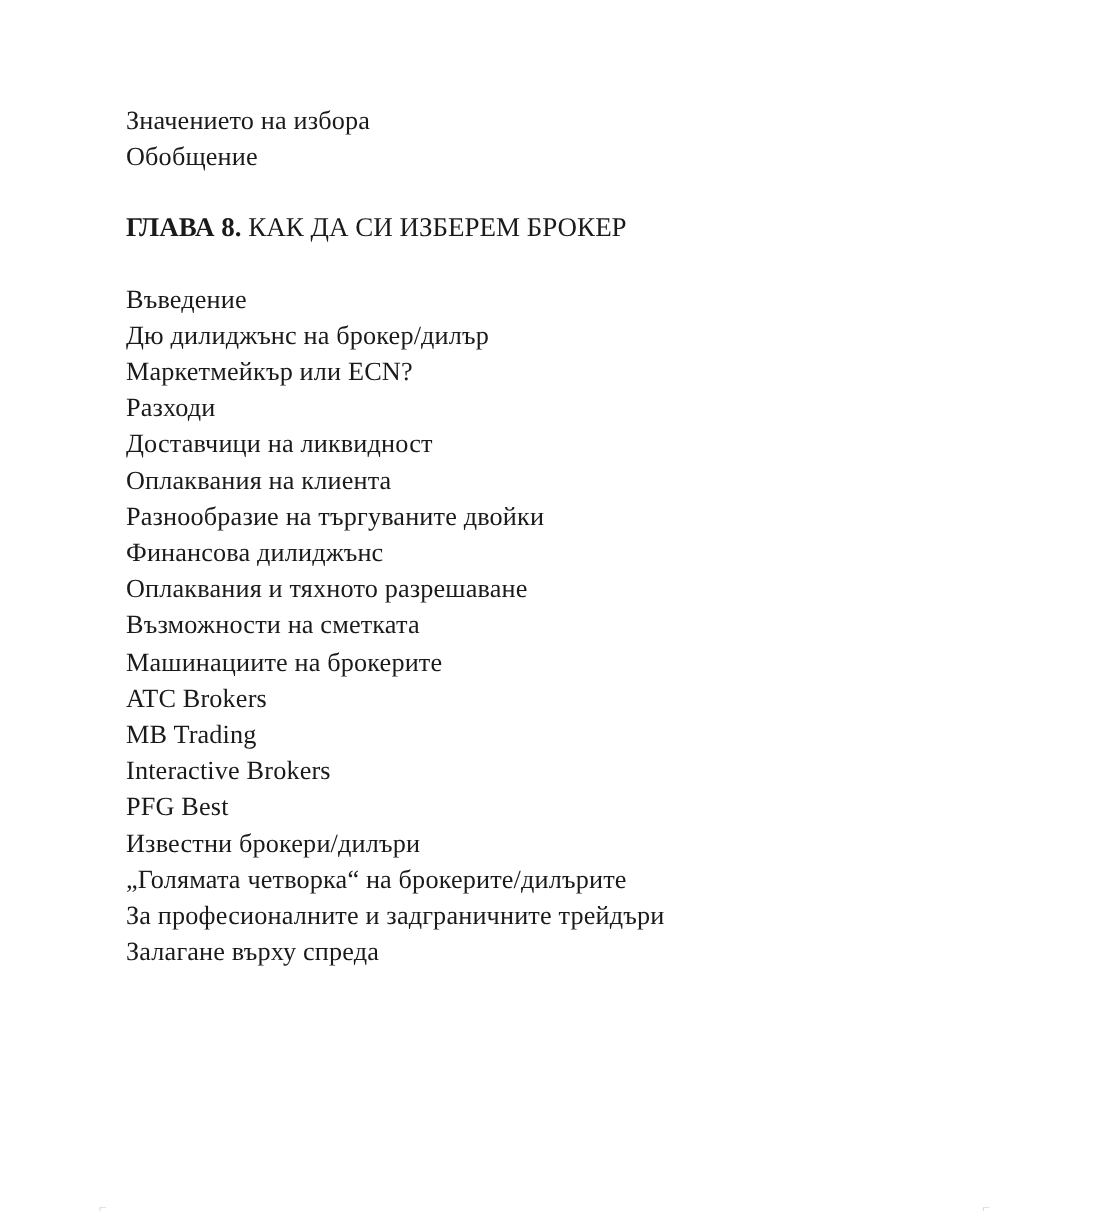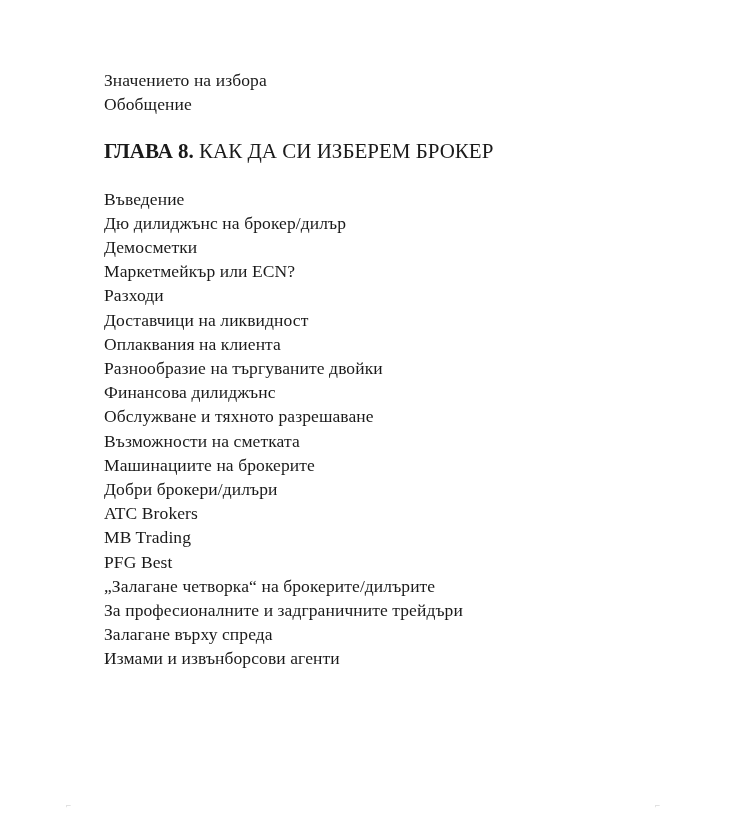--- a/index.html
+++ b/index.html
@@ -18,30 +18,29 @@
     position: relative;
     width: 729px;
     height: 818px;
     box-sizing: border-box;
   }
   .content {
     position: absolute;
     left: 84px;
     top: 68px;
     right: 40px;
-    margin-left: 20px;
   }
   .line {
     font-size: 17.5px;
     line-height: 24.2px;
     letter-spacing: 0.1px;
     white-space: pre;
   }
   .chapter-heading {
-    font-size: 21px;
+    font-size: 18px;
     line-height: 24.2px;
     margin-top: 23px;
     margin-bottom: 23px;
     white-space: pre;
   }
   .chapter-heading .num {
     font-weight: bold;
   }
   .footer-marks {
     position: absolute;
@@ -69,38 +68,37 @@
     <div class="toc-before">
       <div class="line">Значението на избора</div>
       <div class="line">Обобщение</div>
     </div>
 
     <div class="chapter-heading"><span class="num">ГЛАВА 8.</span><span class="title"> КАК ДА СИ ИЗБЕРЕМ БРОКЕР</span></div>
 
     <div class="toc-after">
       <div class="line">Въведение</div>
       <div class="line">Дю дилиджънс на брокер/дилър</div>
-      <div class="line">Демосметки</div>
       <div class="line">Маркетмейкър или ECN?</div>
       <div class="line">Разходи</div>
       <div class="line">Доставчици на ликвидност</div>
       <div class="line">Оплаквания на клиента</div>
       <div class="line">Разнообразие на търгуваните двойки</div>
       <div class="line">Финансова дилиджънс</div>
-      <div class="line">Обслужване и тяхното разрешаване</div>
+      <div class="line">Оплаквания и тяхното разрешаване</div>
       <div class="line">Възможности на сметката</div>
       <div class="line">Машинациите на брокерите</div>
-      <div class="line">Добри брокери/дилъри</div>
       <div class="line">ATC Brokers</div>
       <div class="line">MB Trading</div>
+      <div class="line">Interactive Brokers</div>
       <div class="line">PFG Best</div>
-      <div class="line">„Залагане четворка“ на брокерите/дилърите</div>
+      <div class="line">Известни брокери/дилъри</div>
+      <div class="line">„Голямата четворка“ на брокерите/дилърите</div>
       <div class="line">За професионалните и задграничните трейдъри</div>
       <div class="line">Залагане върху спреда</div>
-      <div class="line">Измами и извънборсови агенти</div>
     </div>
 
   </div>
 
   <div class="footer-marks">
     <div class="footer-mark left">⌐</div>
     <div class="footer-mark right">⌐</div>
   </div>
 
 </div>

